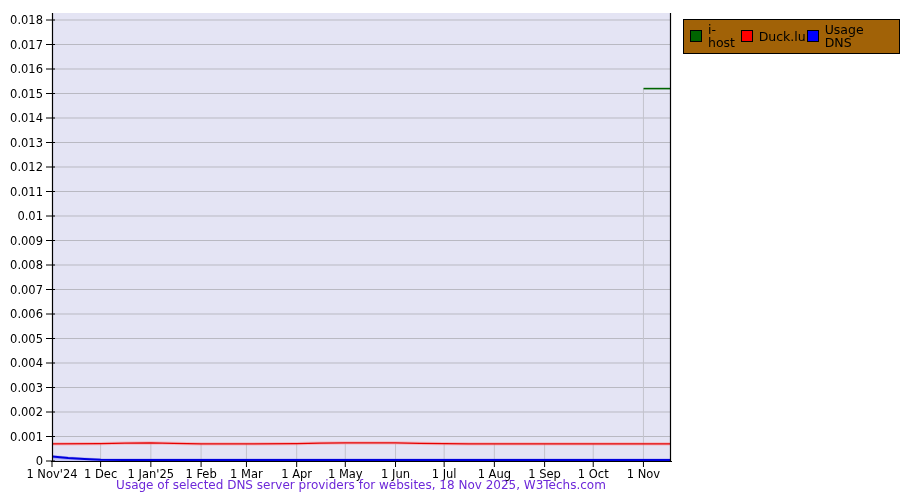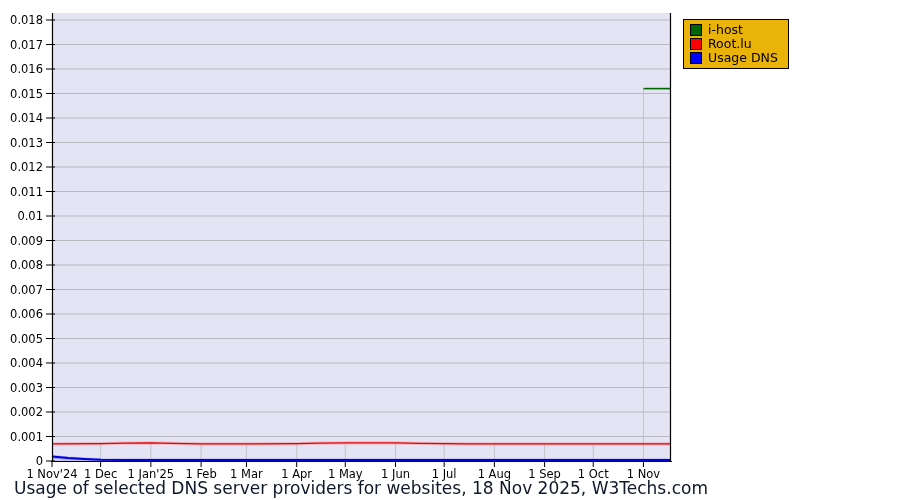--- a/index.html
+++ b/index.html
@@ -1,24 +1,24 @@
 <!DOCTYPE html>
 <html><head>
 <meta charset="utf-8">
 <style>
   html,body{margin:0;padding:0;background:#ffffff;}
   body{width:900px;height:500px;font-family:"DejaVu Sans","Liberation Sans",sans-serif;}
   .canvas{position:relative;width:900px;height:500px;overflow:hidden;background:#ffffff;}
   svg{position:absolute;left:0;top:0;}
-  .legend{position:absolute;left:683px;top:19px;background:#eab308;border:1px solid #000000;
-          padding:3px 10px 4px 6px;display:flex;flex-direction:column;gap:1px;}
+  .legend{position:absolute;left:683px;top:19px;background:#a16207;border:1px solid #000000;
+          padding:3px 10px 4px 6px;display:flex;flex-direction:row;gap:1px;}
   .legend-item{display:flex;align-items:center;gap:6px;font-size:12.5px;color:#000000;line-height:13px;}
   .swatch{width:10px;height:10px;border:1px solid #000000;display:inline-block;flex:none;}
   .chart-title{position:absolute;left:0;top:478px;width:722px;text-align:center;
-               font-size:17px;color:#0f172a;white-space:nowrap;}
+               font-size:12px;color:#6d28d9;white-space:nowrap;}
 </style>
 </head>
 <body>
 
 <div class="canvas">
   <svg id="plot" width="900" height="500">
       <defs>
         <clipPath id="plotclip">
           <rect x="52" y="13" width="619" height="448"></rect>
         </clipPath>
@@ -131,21 +131,21 @@
       <text x="643.4528795811518" y="478" text-anchor="middle" font-size="11.5" fill="#000000">1 Nov</text>
     </svg>
 
   <div class="legend">
     <div class="legend-item">
       <span class="swatch" style="background: rgb(0, 100, 0);"></span>
       <span>i-host</span>
     </div>
     <div class="legend-item">
       <span class="swatch" style="background: rgb(255, 0, 0);"></span>
-      <span>Root.lu</span>
+      <span>Duck.lu</span>
     </div>
     <div class="legend-item">
       <span class="swatch" style="background: rgb(0, 0, 255);"></span>
       <span>Usage DNS</span>
     </div>
   </div>
 
   <div class="chart-title">Usage of selected DNS server providers for websites, 18 Nov 2025, W3Techs.com</div>
 </div>
 

